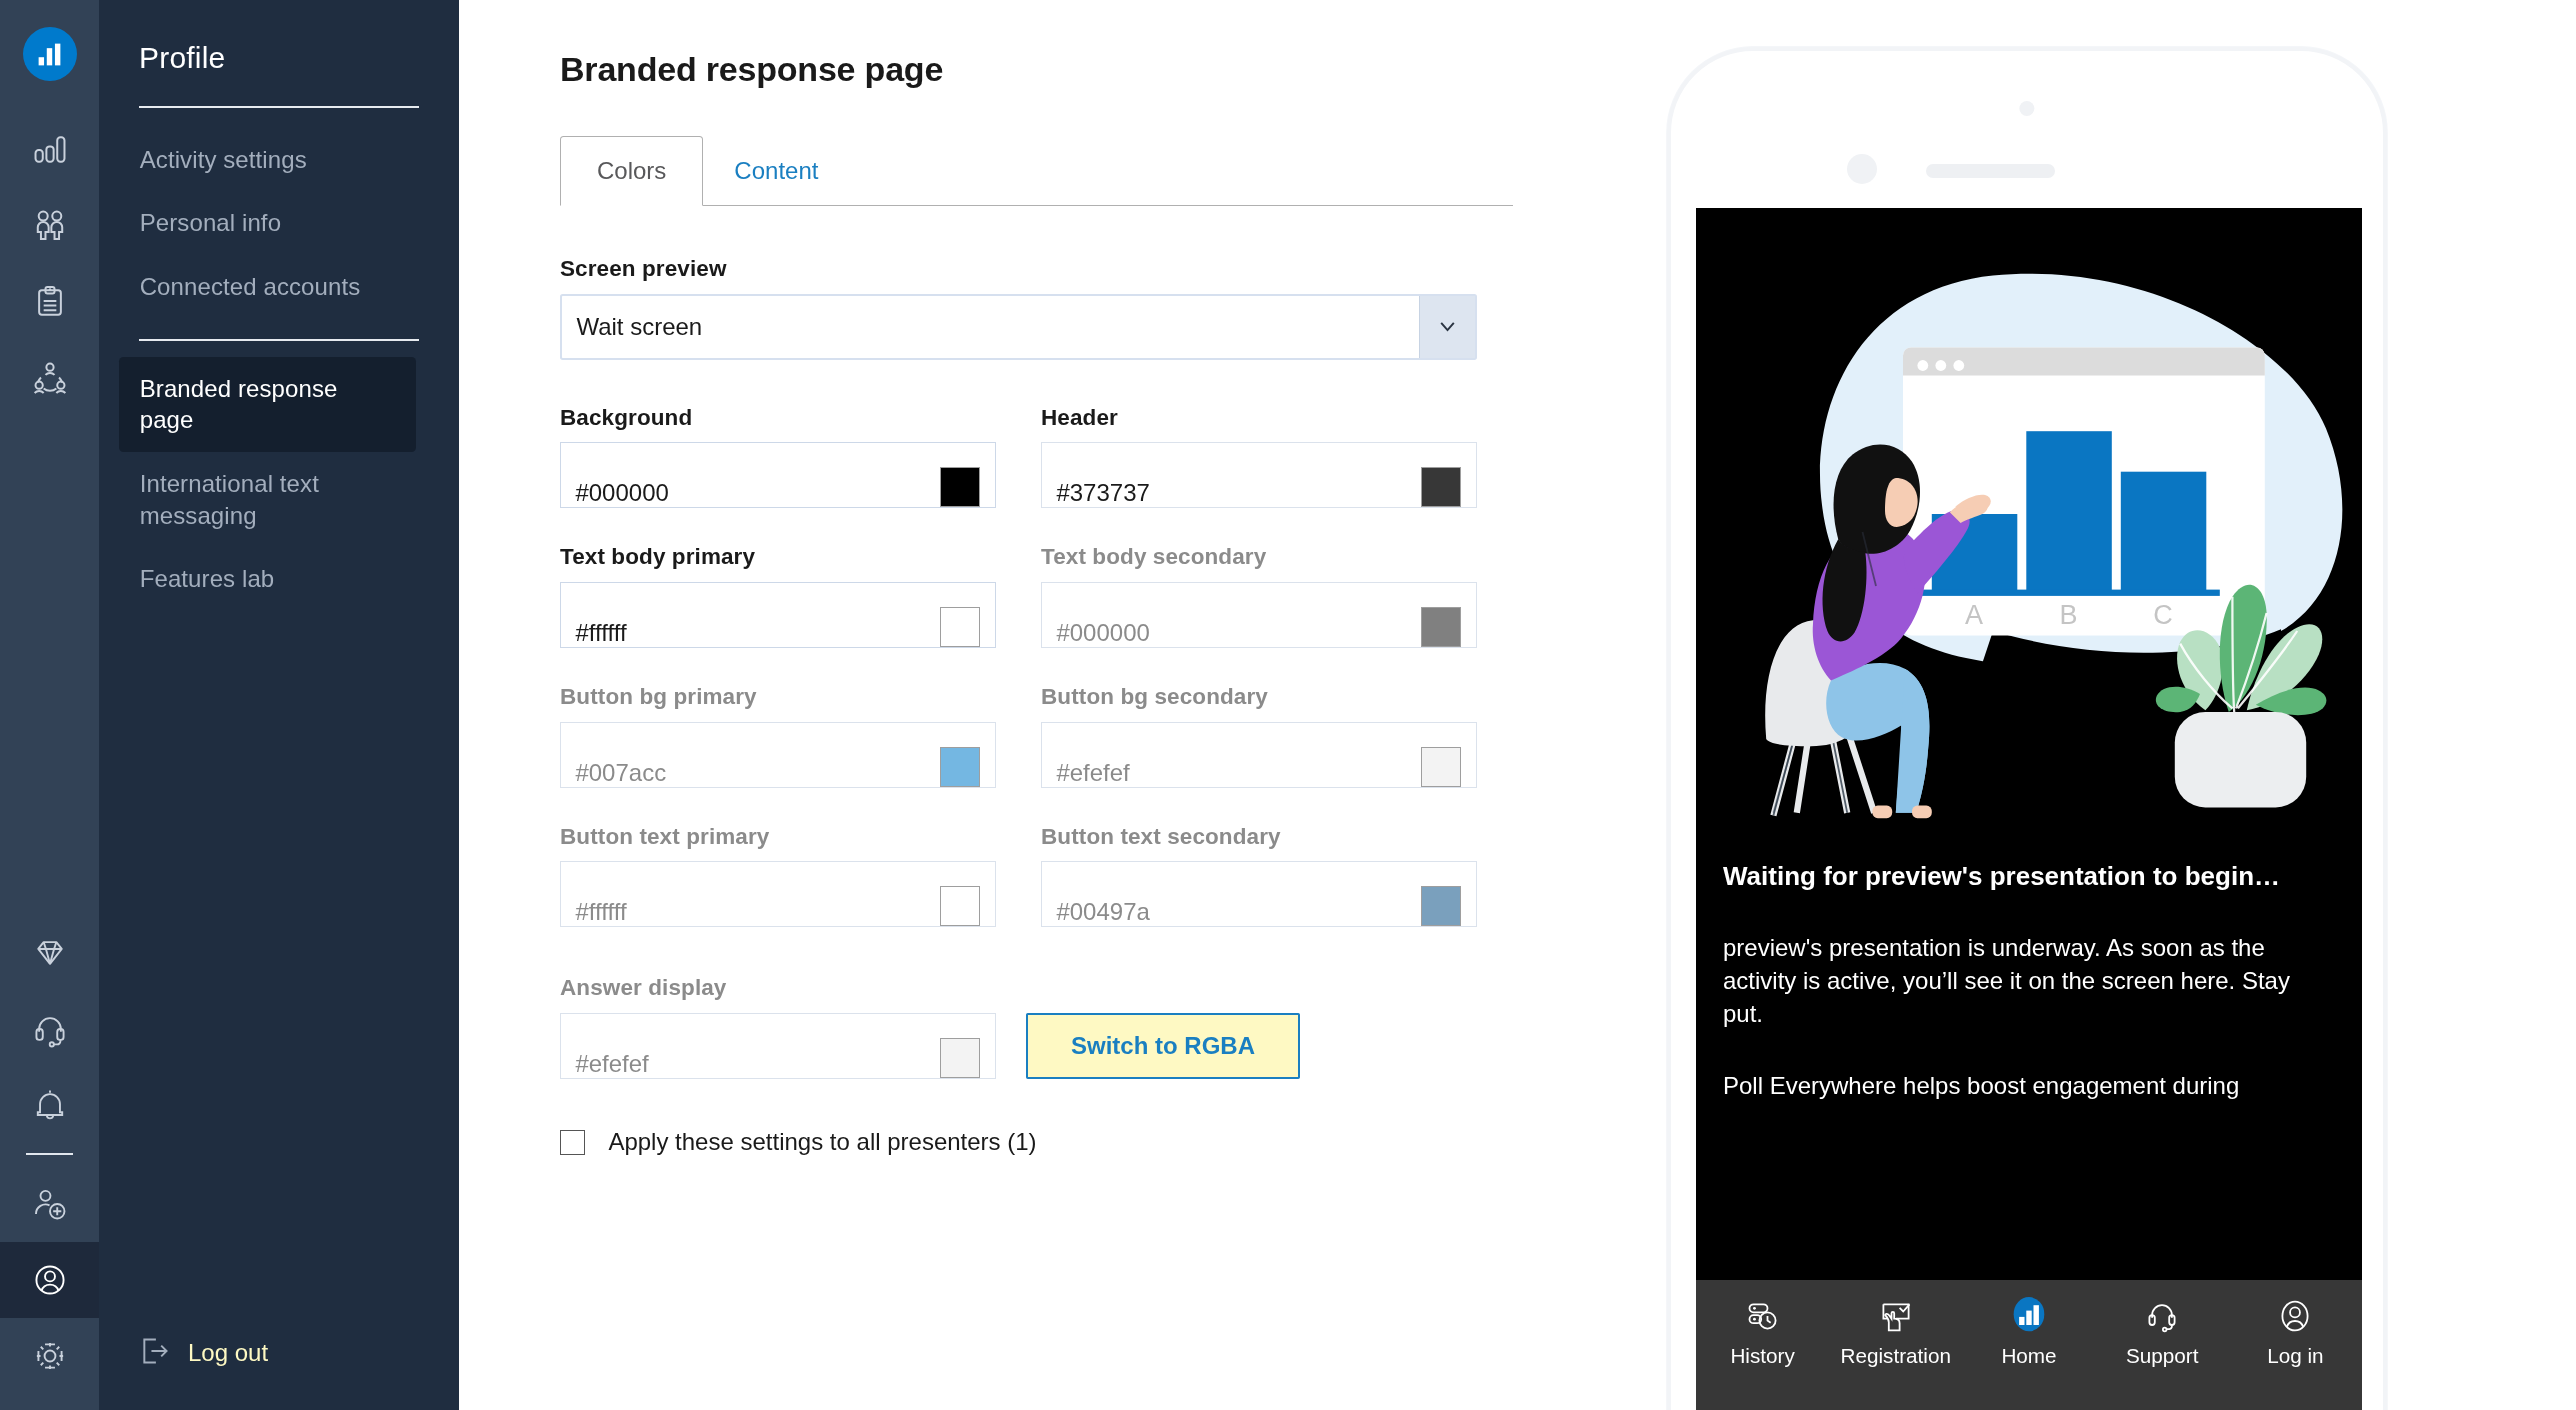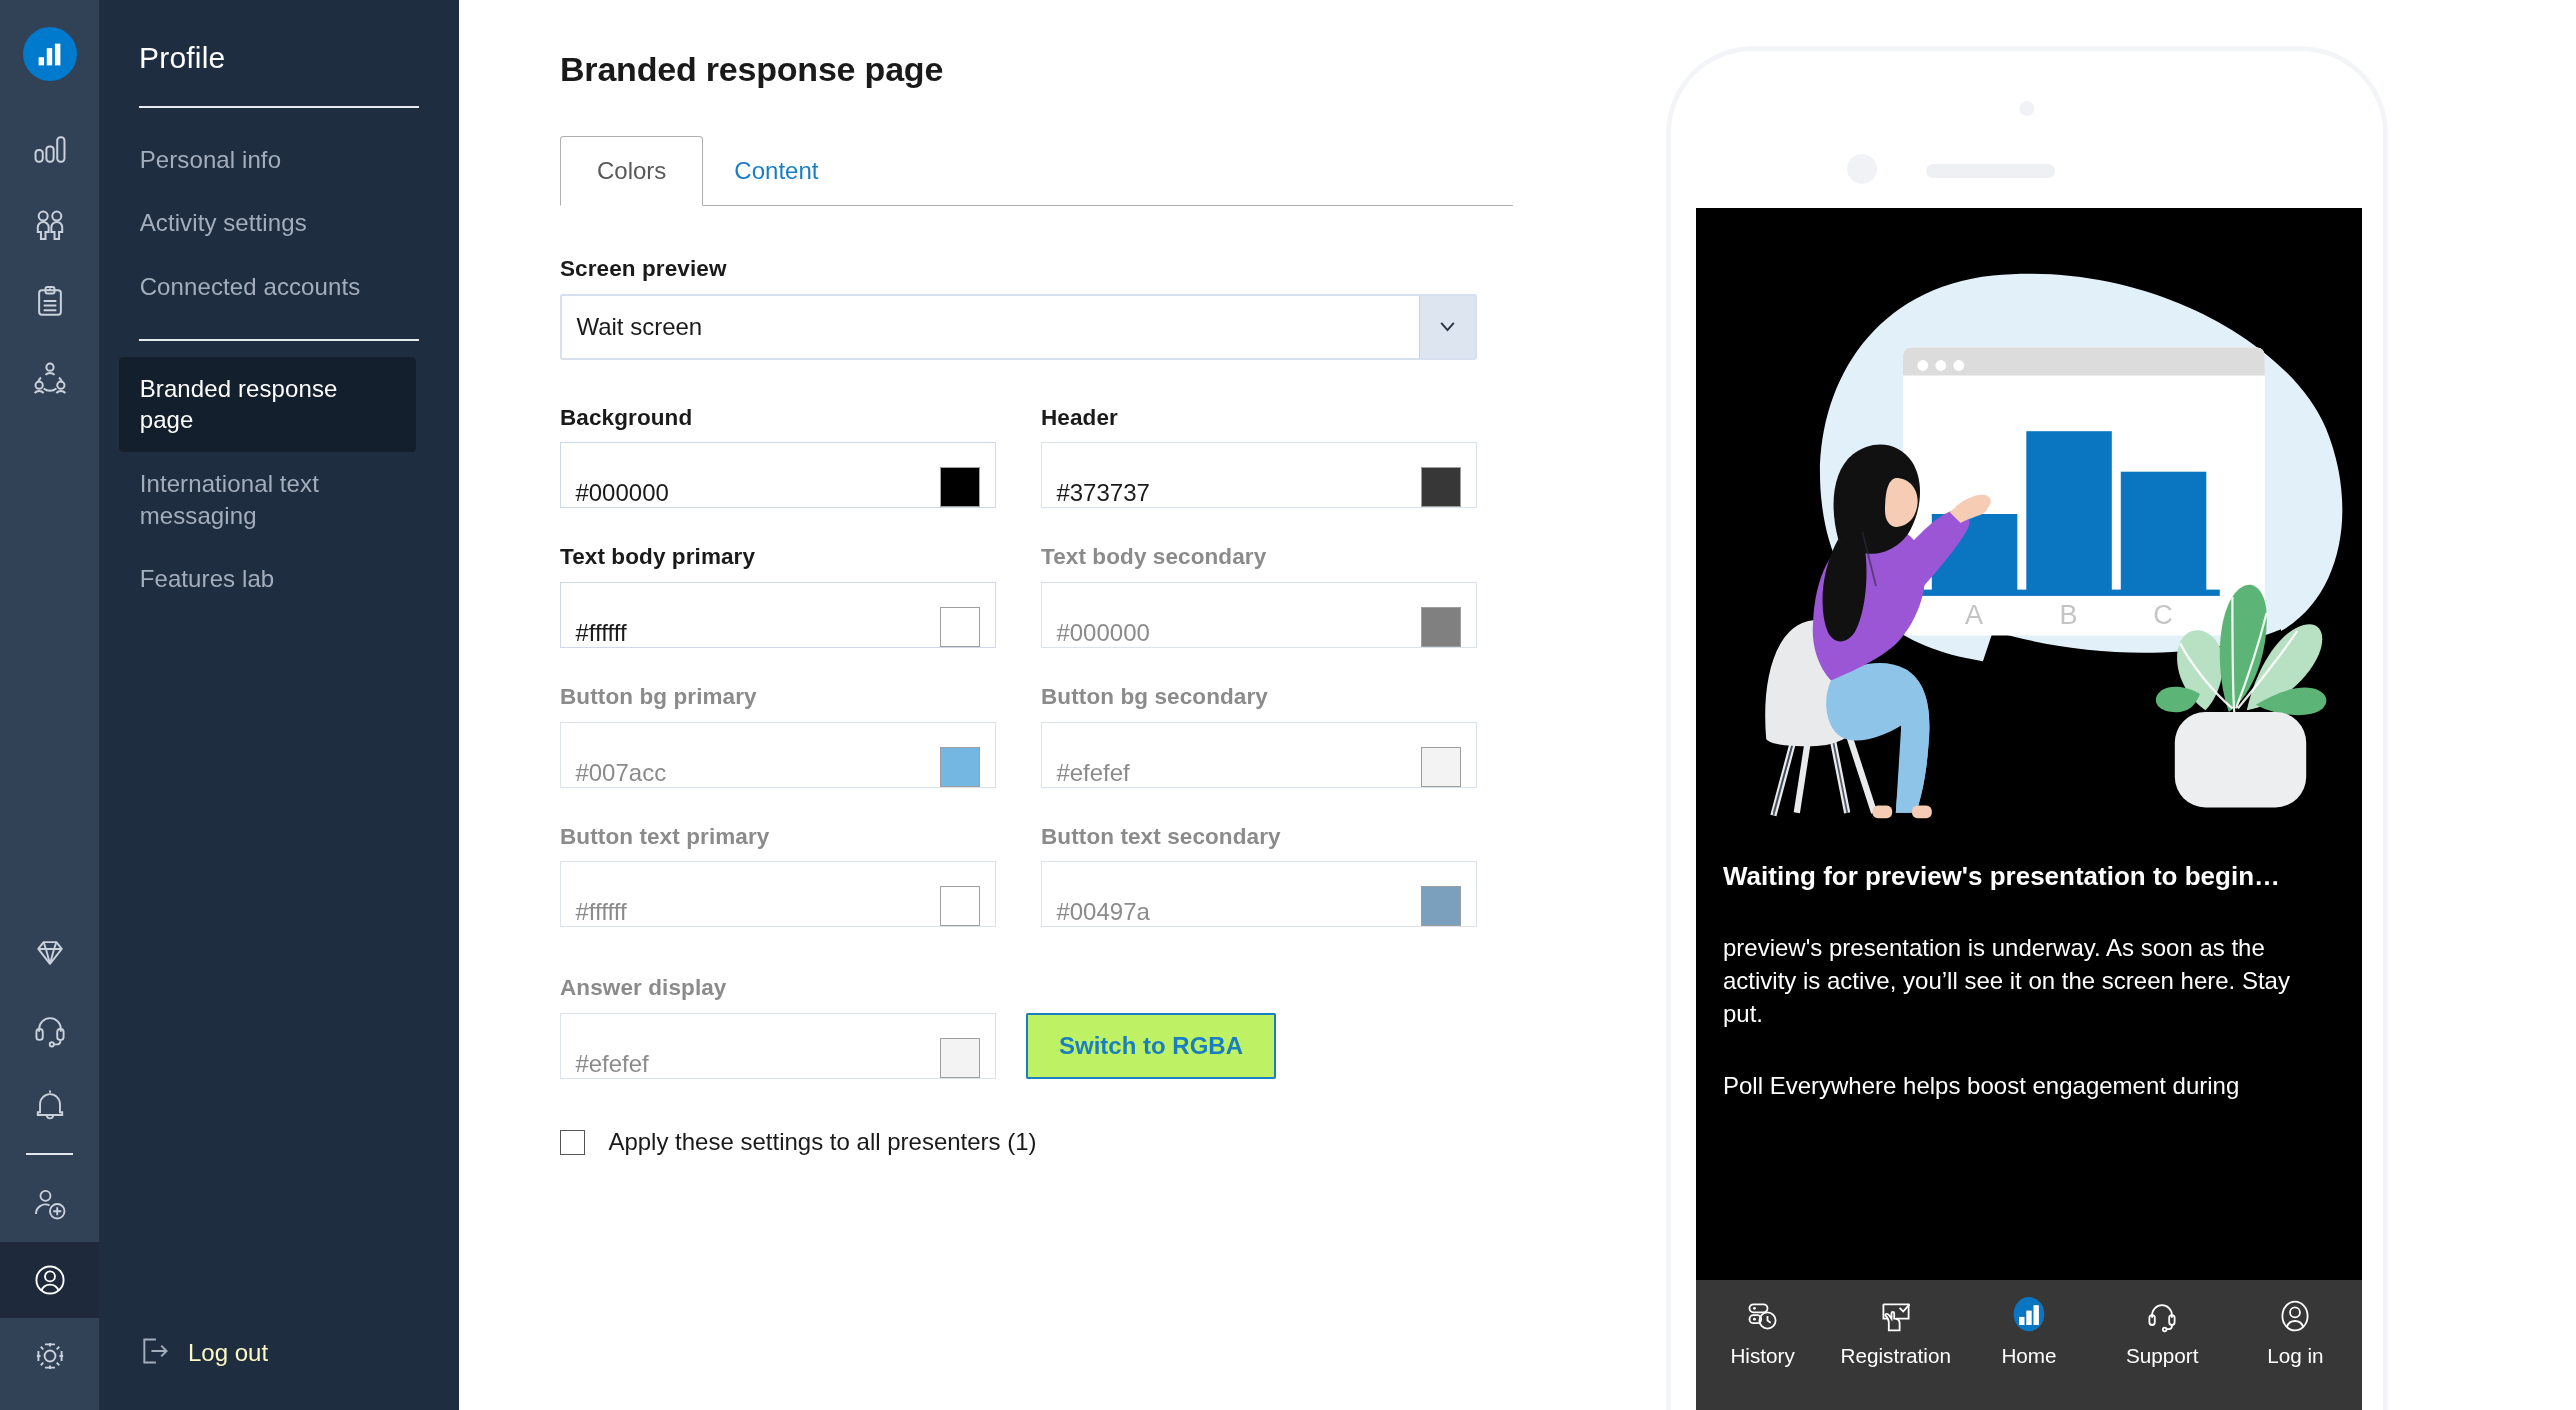--- a/index.html
+++ b/index.html
@@ -106,22 +106,22 @@
   .color-input {
     width: 436px; height: 66px; border: 1.8px solid #dbe2ec;
     display: flex; align-items: flex-end; justify-content: space-between;
     padding: 0 15.3px 0 14.4px; background: #ffffff;
   }
   .color-input.focus { border-color: #cdd8e8; }
   .color-text { font-size: 24px; color: #1a1a1a; }
   .color-text.muted { color: #8b8b8b; }
   .swatch { width: 40px; height: 40px; border: 1.8px solid #9e9e9e; }
   .rgba-btn {
-    height: 66px; padding: 0 31px; border: 2.7px solid #1a7fc1;
-    background: #bef264; color: #1a7fc1; font-size: 24px; font-weight: 700;
+    height: 66px; padding: 0 43px; border: 2.7px solid #1a7fc1;
+    background: #fef9c3; color: #1a7fc1; font-size: 24px; font-weight: 700;
     display: flex; align-items: center; justify-content: center; border-radius: 1.8px;
     font-family: "Liberation Sans", sans-serif;
   }
   .apply-row { display: flex; align-items: center; gap: 23.4px; margin-top: 49px; }
   .checkbox { width: 25px; height: 25px; border: 1.8px solid #555; background: #fff; }
   .apply-label { font-size: 24px; color: #1a1a1a; }
 
   
   .phone {
     position: absolute; left: 1667px; top: 47px;
@@ -260,22 +260,22 @@
     </div>
 
     <div style="height:16px"></div>
   </div>
 
   <div class="sidenav">
     <div class="sidenav-title">Profile</div>
     <div class="sidenav-rule"></div>
 
     <div class="nav-list">
+      <div class="nav-item">Activity settings</div>
       <div class="nav-item">Personal info</div>
-      <div class="nav-item">Activity settings</div>
       <div class="nav-item">Connected accounts</div>
     </div>
 
     <div class="nav-group-rule"></div>
 
     <div class="nav-list" style="padding-top:16px">
       <div class="nav-item active" style="width:297px">Branded response page</div>
       <div class="nav-item" style="width:297px">International text messaging</div>
       <div class="nav-item">Features lab</div>
     </div>

